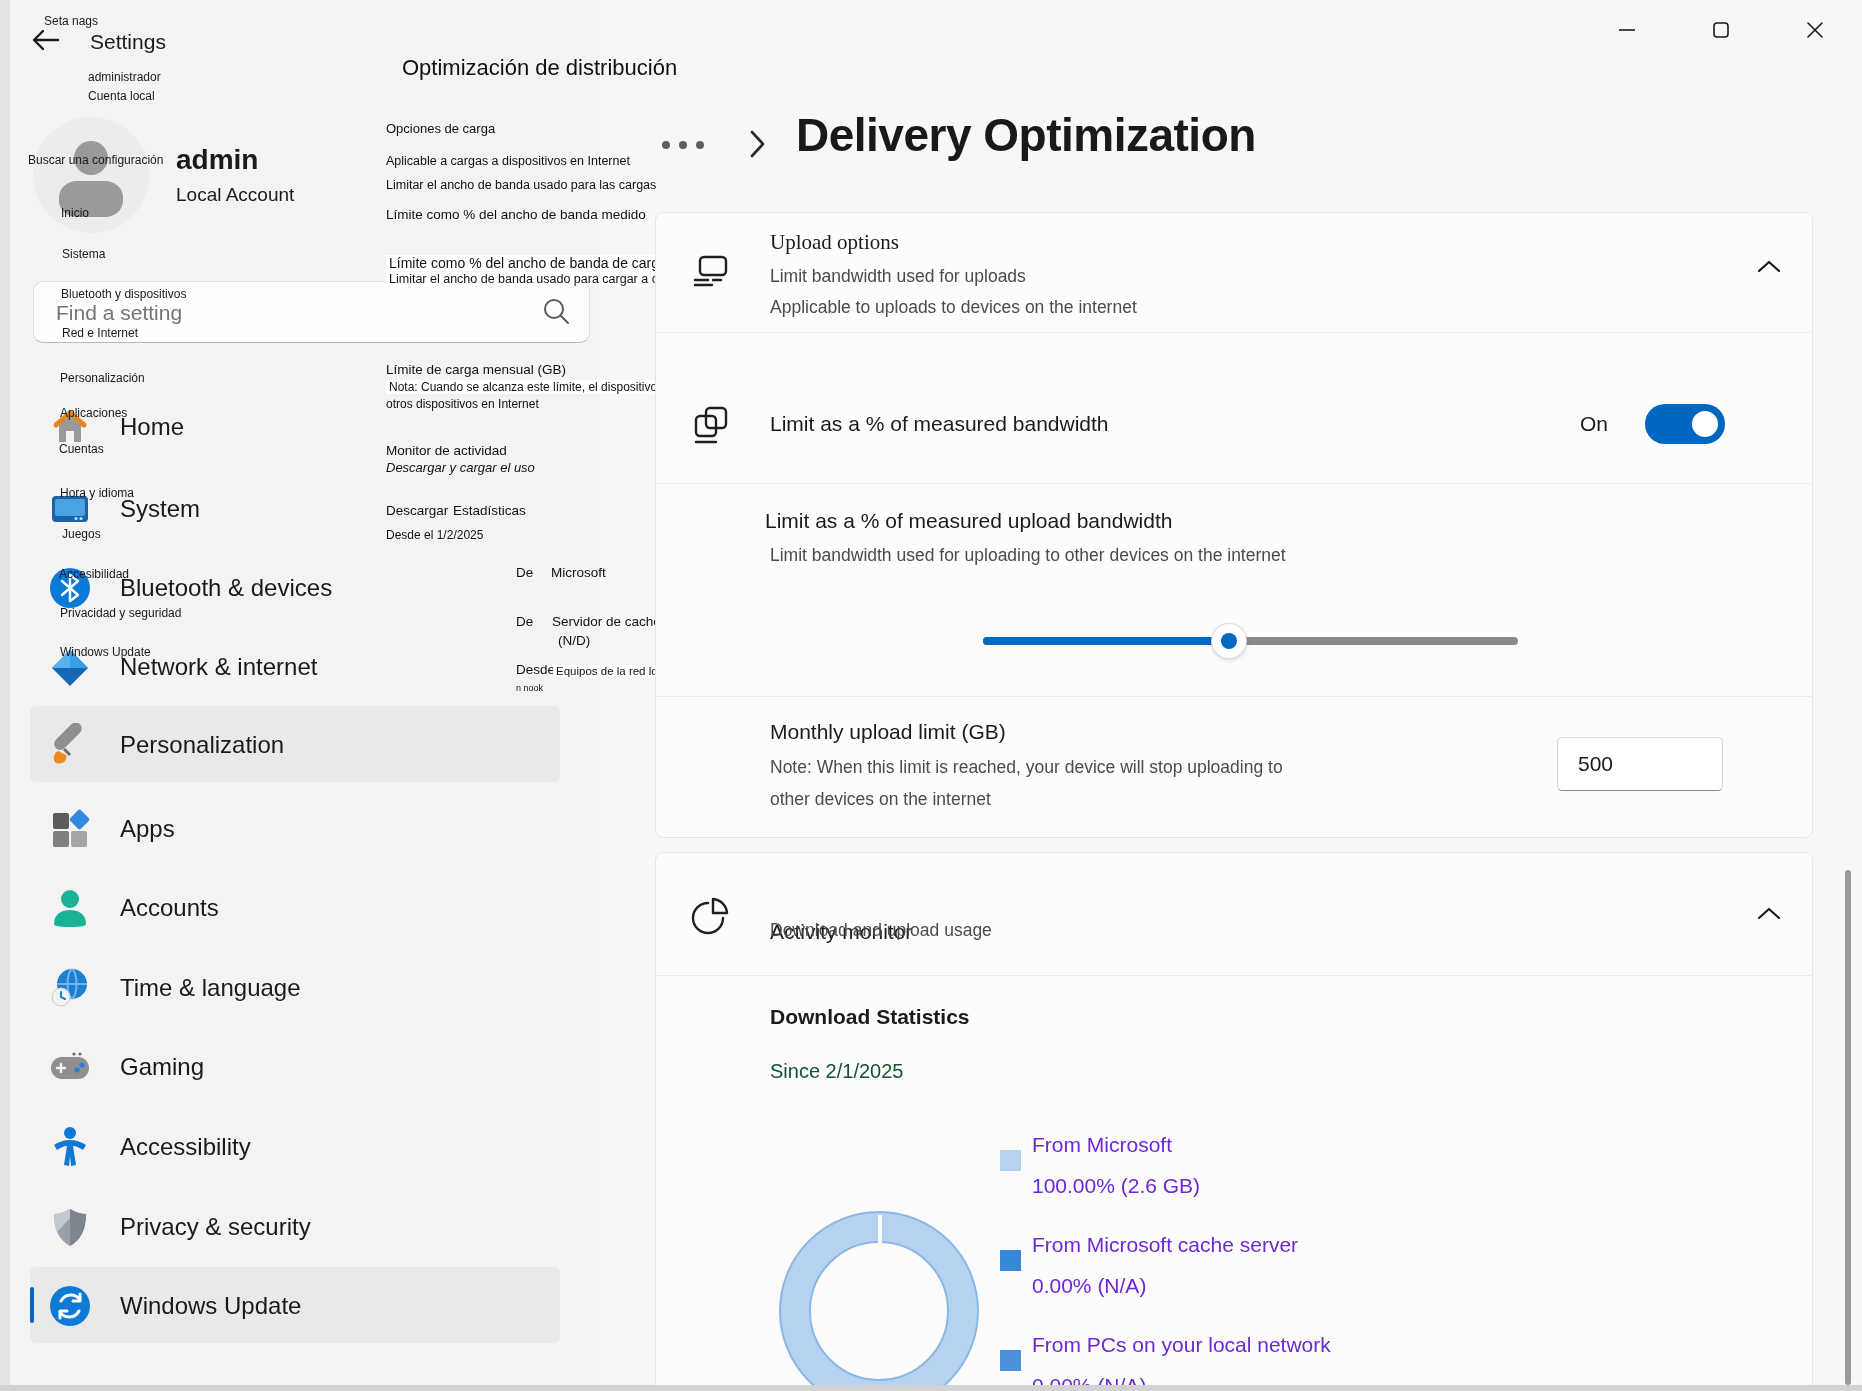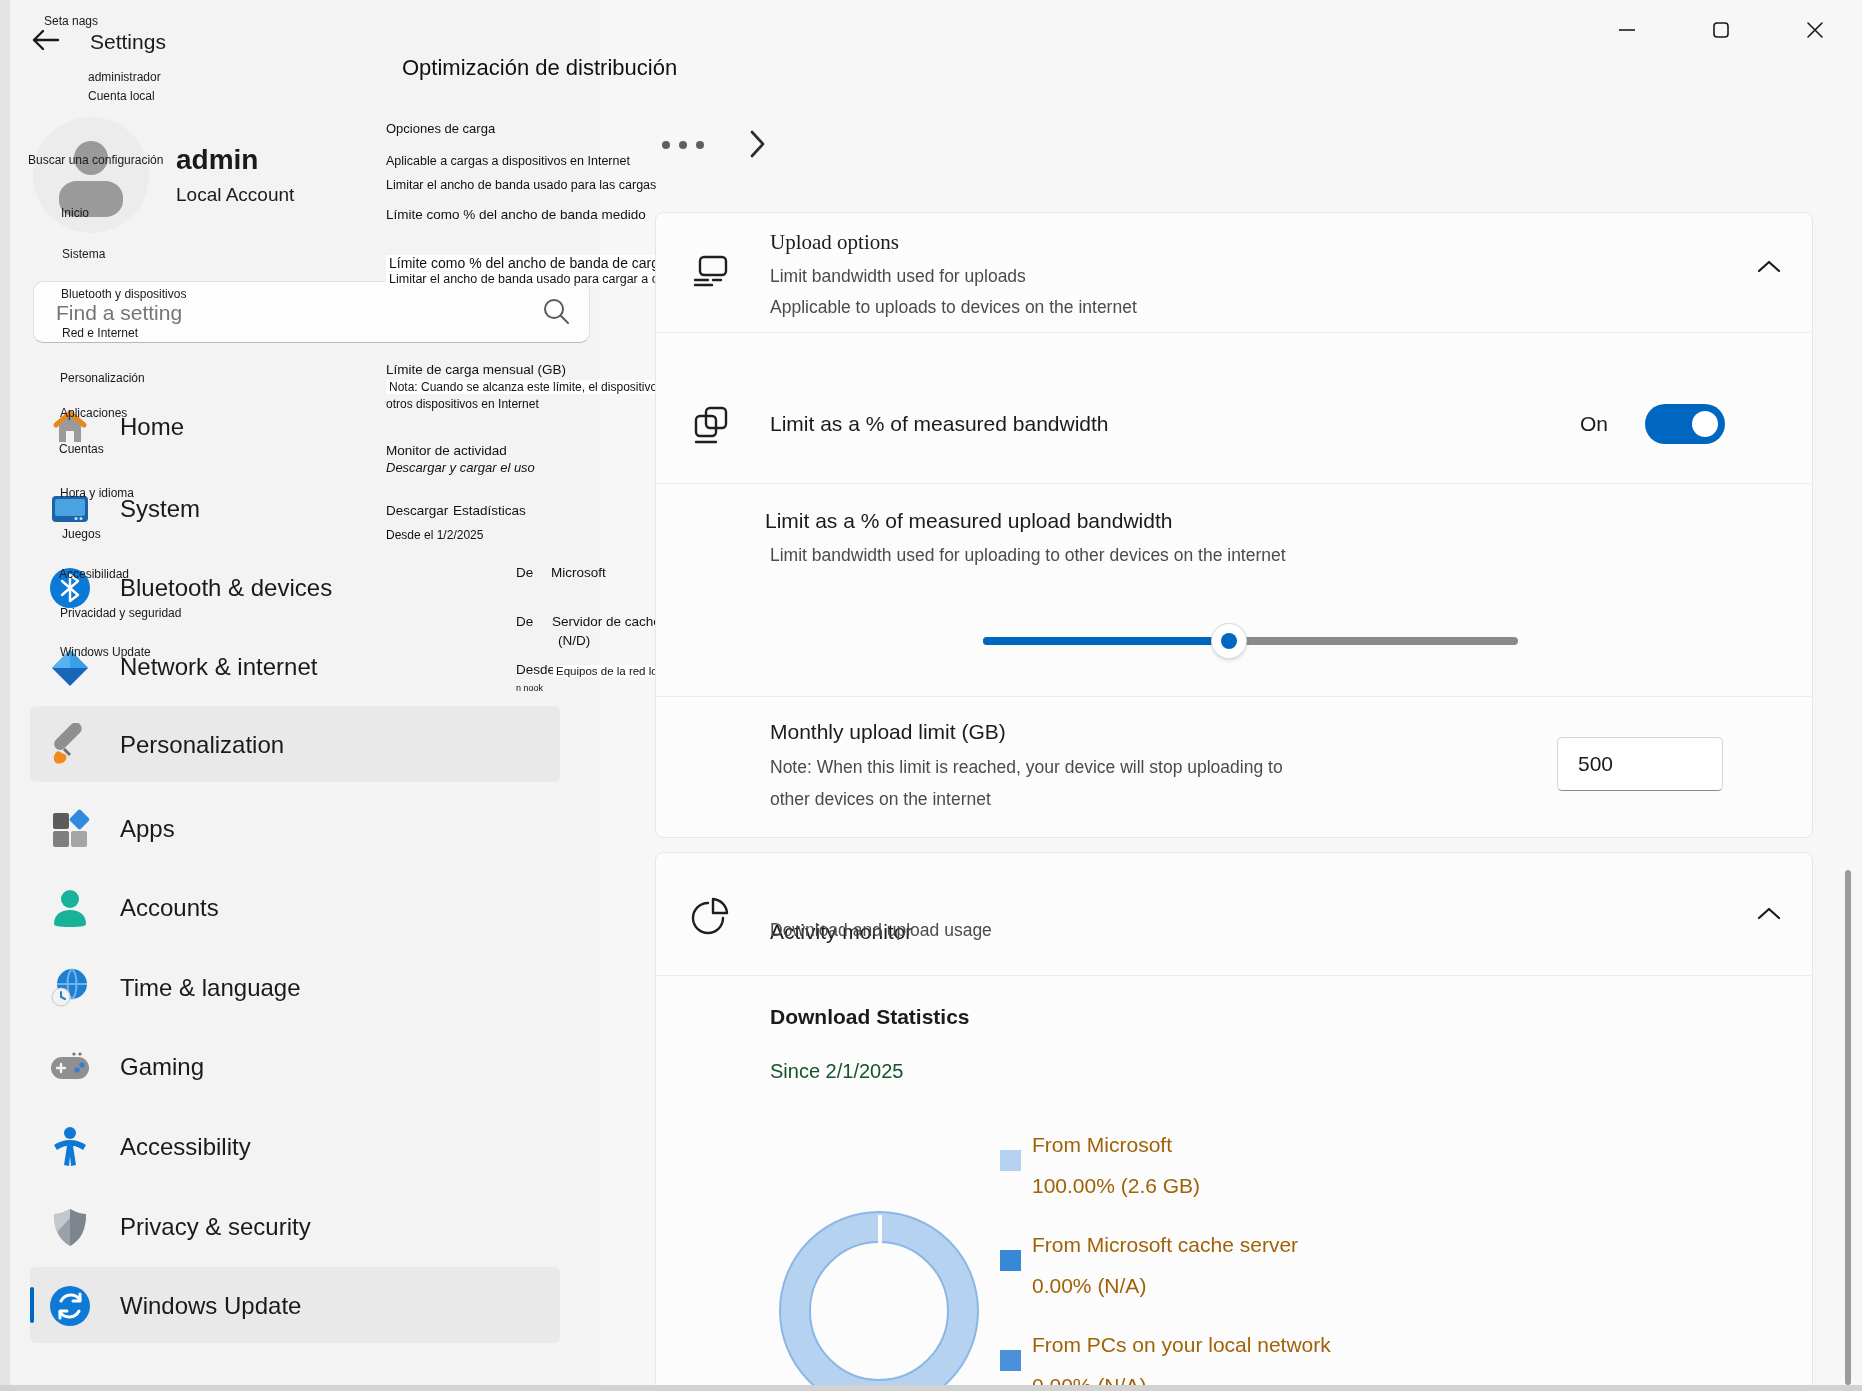--- a/index.html
+++ b/index.html
@@ -111,21 +111,21 @@
   .ds-heading{left:770px;top:1005px;font-weight:700;}
   .ds-since{left:770px;top:1060px;font-size:20px;color:#14532d;}
 
   .donut{left:779px;top:1211px;width:200px;height:200px;border-radius:50%;
          border:2px solid #8ab7e4;box-sizing:border-box;}
   .donut-hole{position:absolute;left:28px;top:28px;width:140px;height:140px;border-radius:50%;
               background:#fcfcfc;border:2px solid #8ab7e4;box-sizing:border-box;}
   .donut-notch{position:absolute;left:97px;top:2px;width:4px;height:28px;background:#fcfcfc;}
 
   .lg-sq{left:1000px;width:21px;height:21px;}
-  .lg-t{left:1032px;font-size:21px;color:#a16207;white-space:nowrap;}
+  .lg-t{left:1032px;font-size:21px;color:#6d28d9;white-space:nowrap;}
 
   .scroll-thumb{left:1845px;top:870px;width:6px;height:515px;background:#9b9b9b;border-radius:3px;}
 
   .winbtn{top:8px;width:58px;height:44px;display:flex;align-items:center;justify-content:center;}
   .wb-min{left:1598px;} .wb-max{left:1692px;} .wb-close{left:1786px;}
 </style>
 </head>
 <body>
 
 <div id="screen">
@@ -318,20 +318,21 @@
   <div class="abs crumb-dots">
       <i></i>
       <i></i>
       <i></i>
     </div>
   <div class="abs crumb-chev">
     <svg width="22" height="32" viewBox="0 0 22 32">
         <path d="M6 4 L17 16 L6 28" stroke="#2b2b2b" stroke-width="2.6" fill="none" stroke-linecap="round" stroke-linejoin="round"></path>
       </svg>
   </div>
+  <div class="abs page-title">Delivery Optimization</div>
 
   <div class="abs card cardA"></div>
   <div class="abs sep" style="top:332px;"></div>
   <div class="abs sep" style="top:483px;"></div>
   <div class="abs sep" style="top:696px;"></div>
 
   <div class="abs row-icon" style="top:247px;">
     <svg width="46" height="46" viewBox="0 0 46 46">
         <rect x="12" y="10" width="26" height="18" rx="4" stroke="#1f1f1f" stroke-width="2.4" fill="none"></rect>
         <path d="M7 33 H20 M7 38 H24" stroke="#1f1f1f" stroke-width="2.4" stroke-linecap="round"></path>

